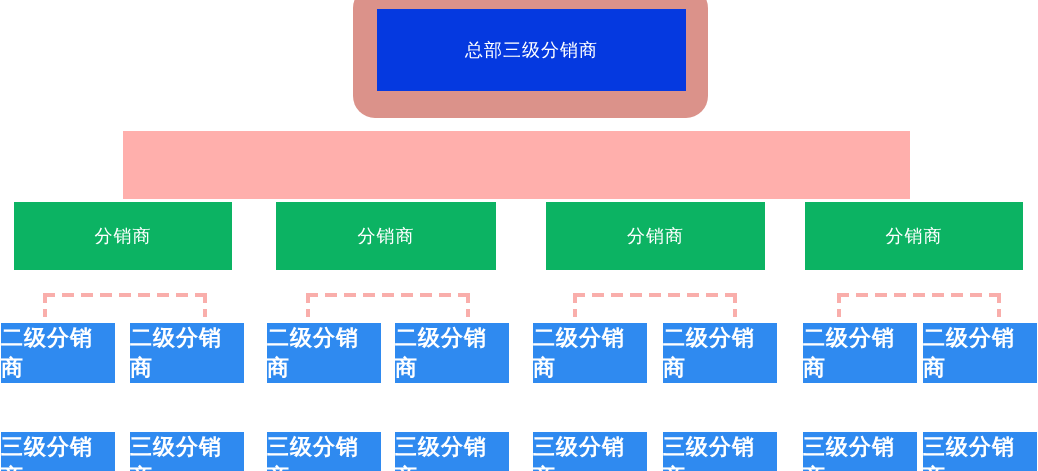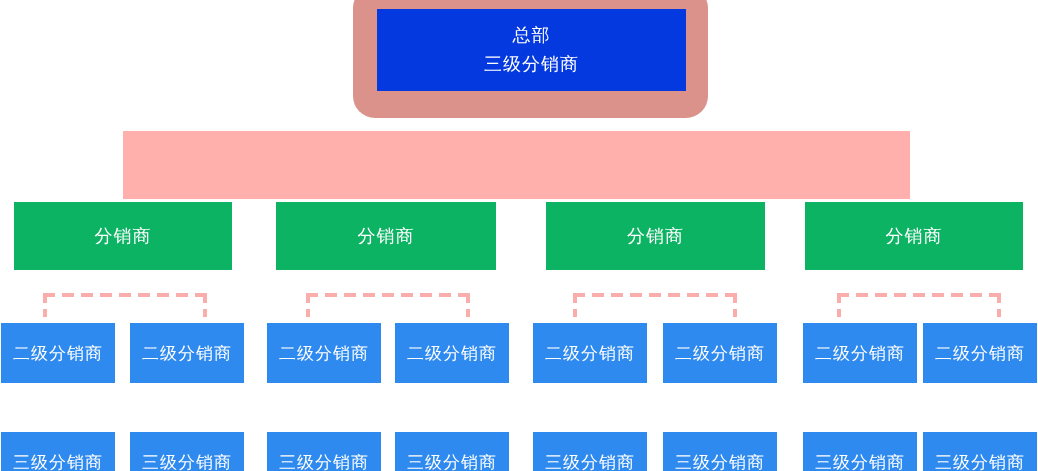--- a/index.html
+++ b/index.html
@@ -29,21 +29,21 @@
   
   .root-frame{
     position:absolute;
     left:353px;top:-14px;width:355px;height:132px;
     background:var(--root-frame);
     border-radius:22px;
   }
   .root-node{
     left:377px;top:9px;width:309px;height:82px;
     background:var(--root-fill);
-    flex-direction:column;
+    flex-direction:row;
     font-size:18px;line-height:29px;
     font-weight:500;
   }
   
   .trunk{
     position:absolute;
     left:123px;top:131px;width:787px;height:68px;
     background:var(--trunk);
   }
   
@@ -61,21 +61,21 @@
   .bracket .vl,.bracket .vr{
     position:absolute;top:2px;width:4px;height:22px;
     background:repeating-linear-gradient(180deg,var(--connector) 0 8px,transparent 8px 14px);
   }
   .bracket .vl{left:0;}
   .bracket .vr{right:0;}
   
   .child{
     height:60px;width:114px;
     background:var(--child-fill);
-    font-size:17px;font-weight:400;
+    font-size:22px;font-weight:700;
   }
   .row2{top:323px;}
   .row3{top:432px;}
 </style>
 </head>
 <body>
 
 <div id="stage">
 
   <div class="root-frame"></div>

